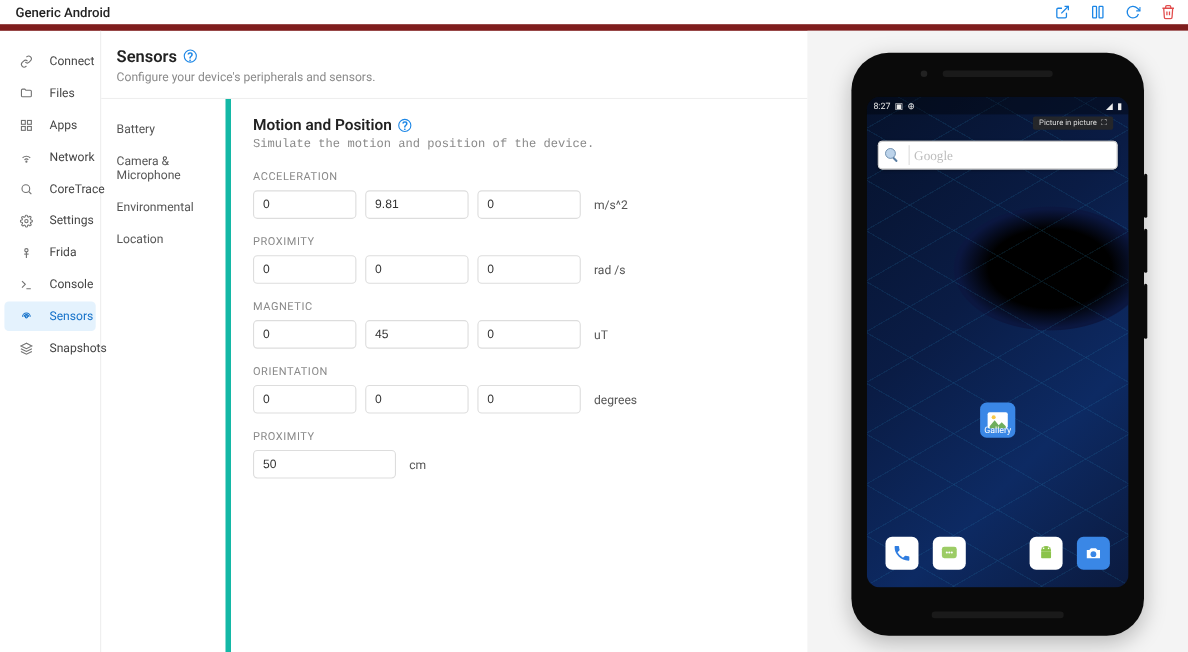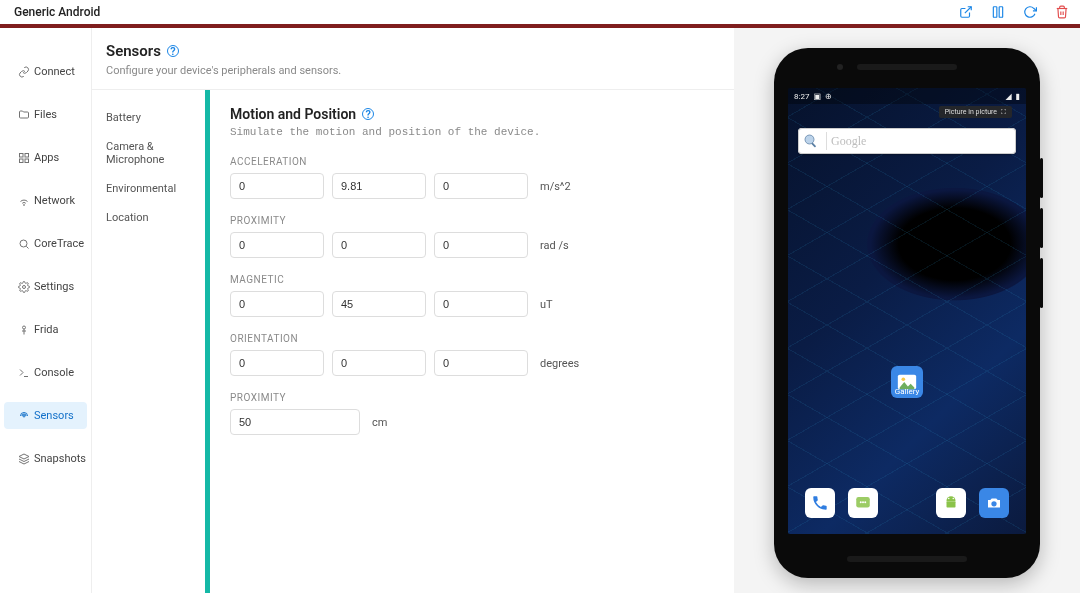--- a/index.html
+++ b/index.html
@@ -12,43 +12,43 @@
     height: 593px;
     overflow: hidden;
   }
   
   .topbar {
     display: flex;
     align-items: center;
     justify-content: space-between;
     height: 28px;
     padding: 0 10px 0 14px;
-    border-bottom: 4px solid #7f1d1d;
+    border-bottom: 6px solid #7f1d1d;
   }
   .topbar-left { display: flex; align-items: baseline; gap: 6px; }
   .device-name { font-size: 12px; color: #222; font-weight: 500; }
   .device-meta { color: #999; font-size: 11px; }
   .sep { color: #ccc; margin: 0 2px; }
   .rooted-check { color: #2eae4f; margin-right: 2px; }
   .topbar-right { display: flex; gap: 16px; align-items: center; }
   .topbar-right .icon-btn { width: 16px; height: 16px; display: flex; align-items: center; justify-content: center; cursor: pointer; }
 
   
   .main { display: flex; height: calc(100% - 28px); }
   .leftnav {
     width: 92px;
     border-right: 1px solid #eee;
     padding-top: 14px;
   }
   .leftnav .nav-item {
-    display: flex; align-items: center; gap: 4px;
+    display: flex; align-items: center; gap: 15px;
     padding: 7px 10px 7px 14px;
     font-size: 11px; color: #444; cursor: pointer;
     border-radius: 4px;
-    margin: 16px 4px 2px 4px;
+    margin: 0 4px 2px 4px;
   }
   .leftnav .nav-item.active { background: #e4f2fd; color: #1471c9; }
   .leftnav .nav-item .nav-ic { width: 12px; height: 12px; display:flex; align-items:center; justify-content:center; opacity:.75; }
   .leftnav .nav-item.active .nav-ic { opacity:1; }
 
   .content {
     flex: 1;
     display: flex;
     flex-direction: column;
   }
@@ -107,21 +107,21 @@
   .speaker-bottom { position:absolute; bottom:16px; left:50%; transform:translateX(-50%); width:120px; height:6px; background:#1a1a1a; border-radius:3px; }
   .side-btn { position:absolute; right:-3px; width:3px; background:#0a0a0a; border-radius:2px;}
   .side-btn.b1 { top:110px; height:40px; }
   .side-btn.b2 { top:160px; height:40px; }
   .side-btn.b3 { top:210px; height:50px; }
 
   .screen {
     width:100%; height:100%; background:
       radial-gradient(ellipse 140px 90px at 70% 35%, #000 0%, #000 40%, #0b1740 60%, #0b1740 62%, transparent 63%),
       linear-gradient(135deg, #06122c 0%, #0a1c45 40%, #0d2a63 70%, #0b1a3e 100%);
-    position:relative; overflow:hidden; border-radius:2px;
+    position:relative; overflow:hidden; border-radius:12px;
   }
   .grid-lines::before, .grid-lines::after {
     content:""; position:absolute; inset:0; pointer-events:none;
   }
   .grid-lines::before {
     background:
       repeating-linear-gradient( 30deg, rgba(45,150,200,.25) 0 1px, transparent 1px 40px),
       repeating-linear-gradient(-30deg, rgba(45,150,200,.25) 0 1px, transparent 1px 40px);
     opacity:.5;
   }

